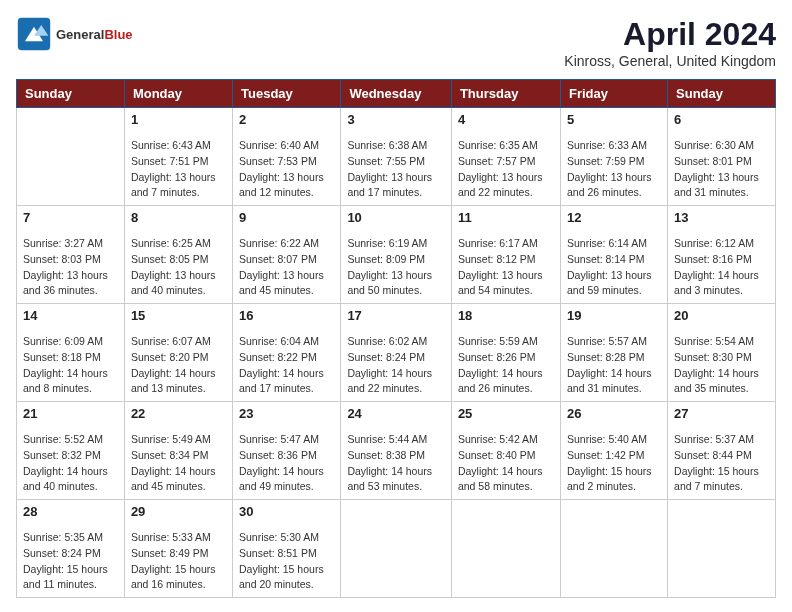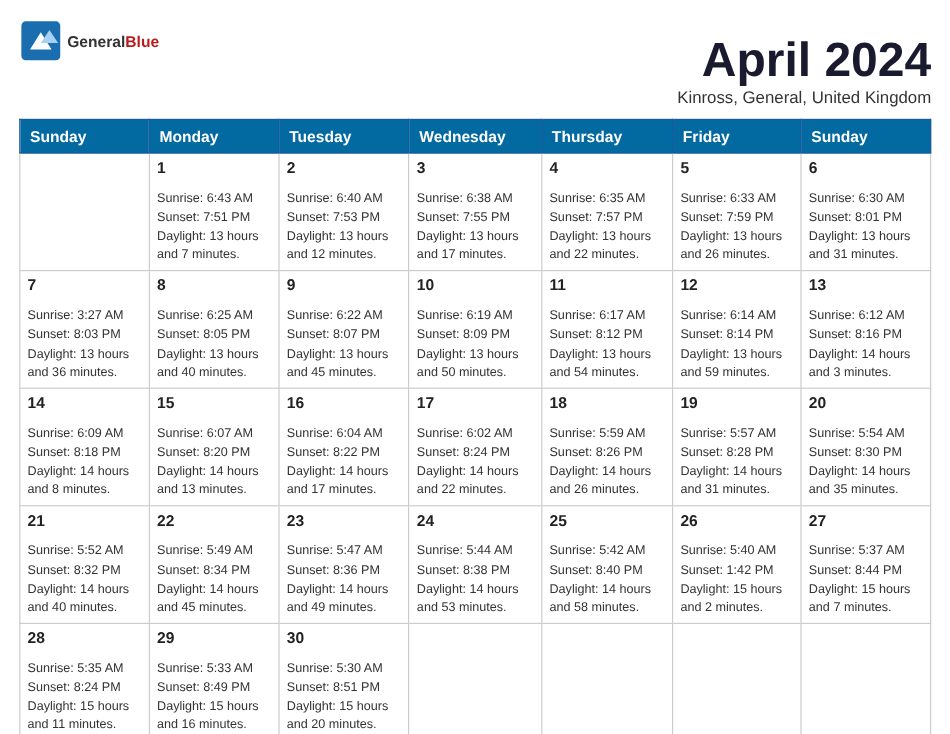--- a/index.html
+++ b/index.html
@@ -30,36 +30,35 @@
     .logo-general { color: #333; }
     .logo-blue { color: #b91c1c; }
     .logo-icon {
       width: 36px;
       height: 36px;
     }
     .title-block {
       text-align: right;
     }
     .month-title {
-      font-size: 40px;
+      font-size: 32px;
       font-weight: bold;
       color: #1a1a2e;
-      margin-top: 12px;
     }
     .location {
       font-size: 14px;
       color: #333;
     }
     .calendar {
       width: 100%;
       border-collapse: collapse;
       border: 1px solid #ccc;
     }
     .calendar th {
-      background-color: #0369a1;
+      background-color: #7f1d1d;
       color: #fff;
       text-align: left;
       padding: 6px 8px;
       font-size: 13px;
       font-weight: bold;
       border: 1px solid #1a5a9a;
     }
     .calendar td {
       vertical-align: top;
       padding: 4px 6px;

